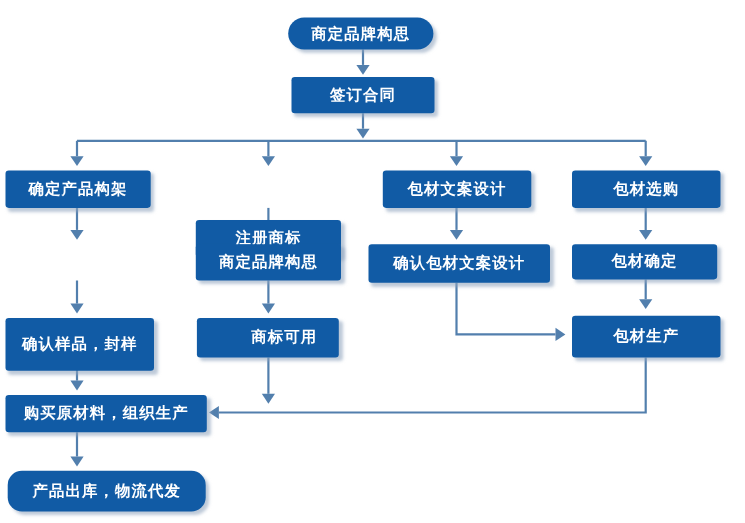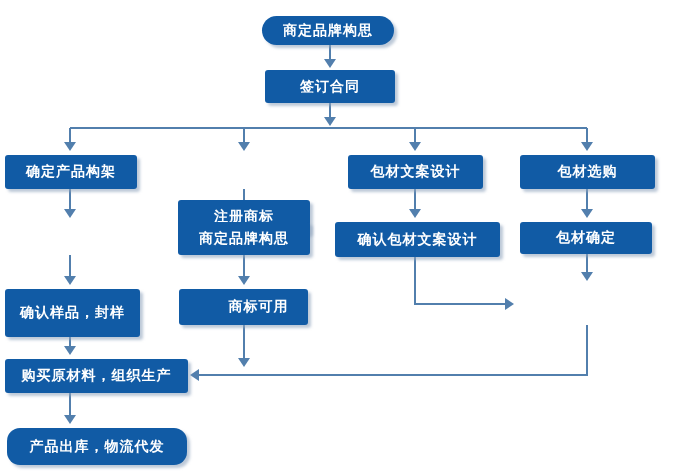--- a/index.html
+++ b/index.html
@@ -119,16 +119,17 @@
   <div class="node" id="n-sign-contract">签订合同</div>
   <div class="node" id="n-product-structure">确定产品构架</div>
   <div class="node" id="n-register-trademark">注册商标</div>
   <div class="node" id="n-packaging-copy-design">包材文案设计</div>
   <div class="node" id="n-packaging-purchase">包材选购</div>
   <div class="node" id="n-trademark-acceptance">商定品牌构思</div>
   <div class="node" id="n-confirm-packaging-copy">确认包材文案设计</div>
   <div class="node" id="n-packaging-confirmed">包材确定</div>
   <div class="node" id="n-confirm-sample-seal">确认样品，封样</div>
   <div class="node" id="n-trademark-available">商标可用</div>
+  <div class="node" id="n-packaging-production">包材生产</div>
   <div class="node" id="n-purchase-materials">购买原材料，组织生产</div>
   <div class="node pill" id="n-product-outbound">产品出库，物流代发</div>
 
 </div>
 
 </body></html>

